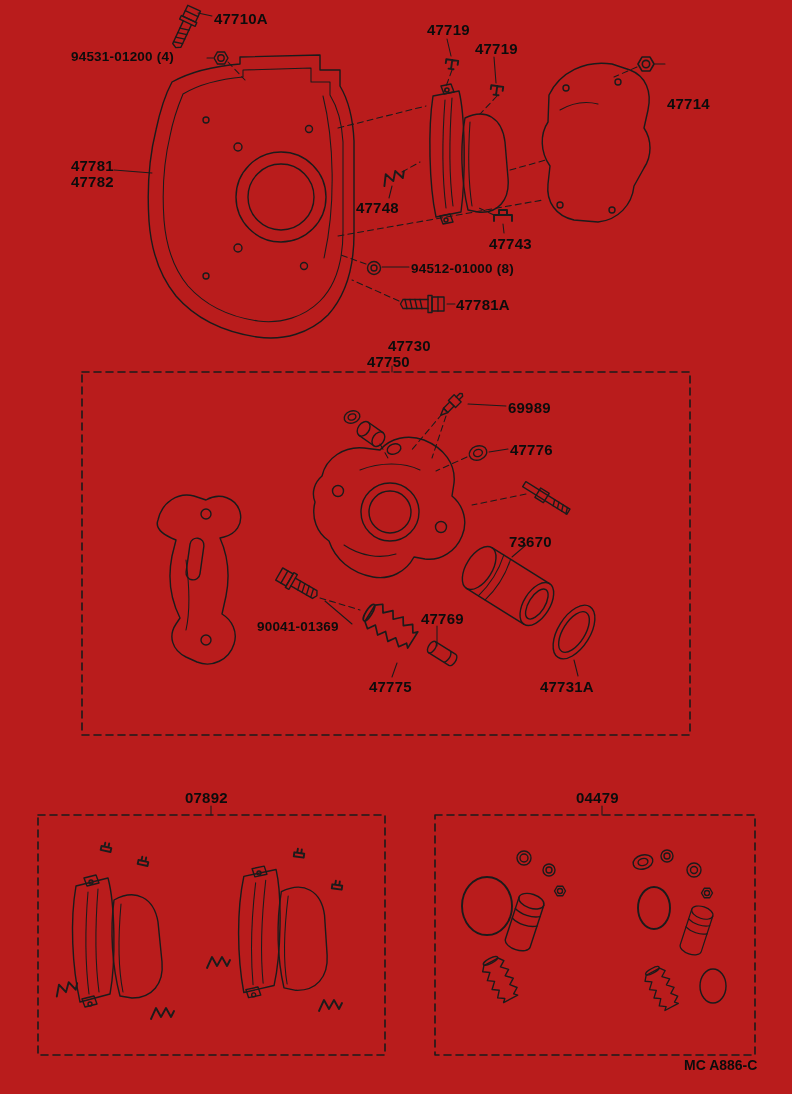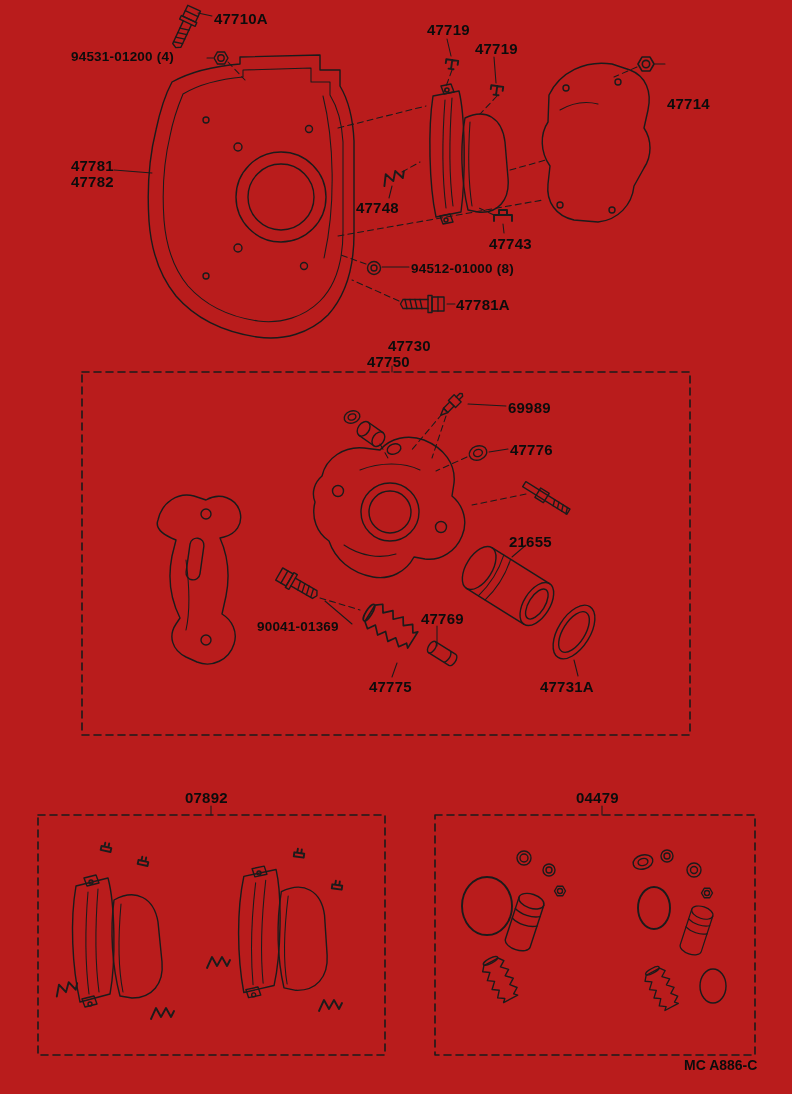--- a/index.html
+++ b/index.html
@@ -298,21 +298,21 @@
 <div class="callout" style="left:71px;top:157px;">47781</div>
 <div class="callout" style="left:71px;top:173px;">47782</div>
 <div class="callout" style="left:356px;top:199px;">47748</div>
 <div class="callout" style="left:489px;top:235px;">47743</div>
 <div class="callout sm" style="left:411px;top:261px;">94512-01000 (8)</div>
 <div class="callout" style="left:456px;top:296px;text-align:center;">47781A</div>
 <div class="callout" style="left:367px;top:337px;margin-left:21px;">47730</div>
 <div class="callout" style="left:367px;top:353px;">47750</div>
 <div class="callout" style="left:508px;top:399px;">69989</div>
 <div class="callout" style="left:510px;top:441px;text-align:right;">47776</div>
-<div class="callout" style="left:509px;top:533px;">21655</div>
+<div class="callout" style="left:509px;top:533px;">73670</div>
 <div class="callout sm" style="left:257px;top:619px;">90041-01369</div>
 <div class="callout" style="left:421px;top:610px;">47769</div>
 <div class="callout" style="left:369px;top:678px;">47775</div>
 <div class="callout" style="left:540px;top:678px;text-align:right;">47731A</div>
 <div class="callout" style="left:185px;top:789px;">07892</div>
 <div class="callout" style="left:576px;top:789px;">04479</div>
 
 <div class="footer-code" style="left:684px;top:1057px;">MC A886-C</div>
 
 </div>

